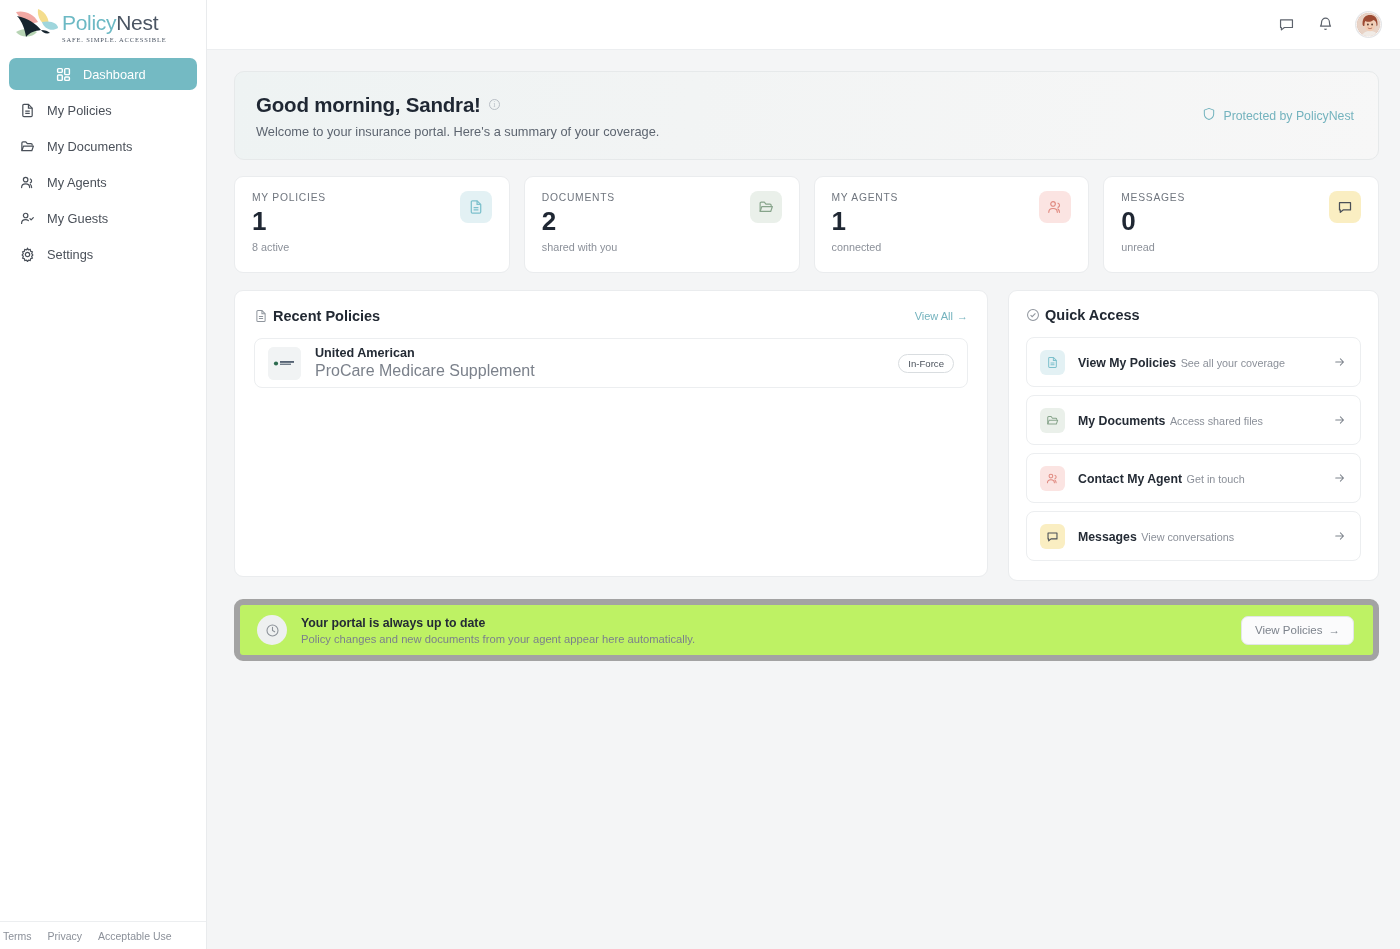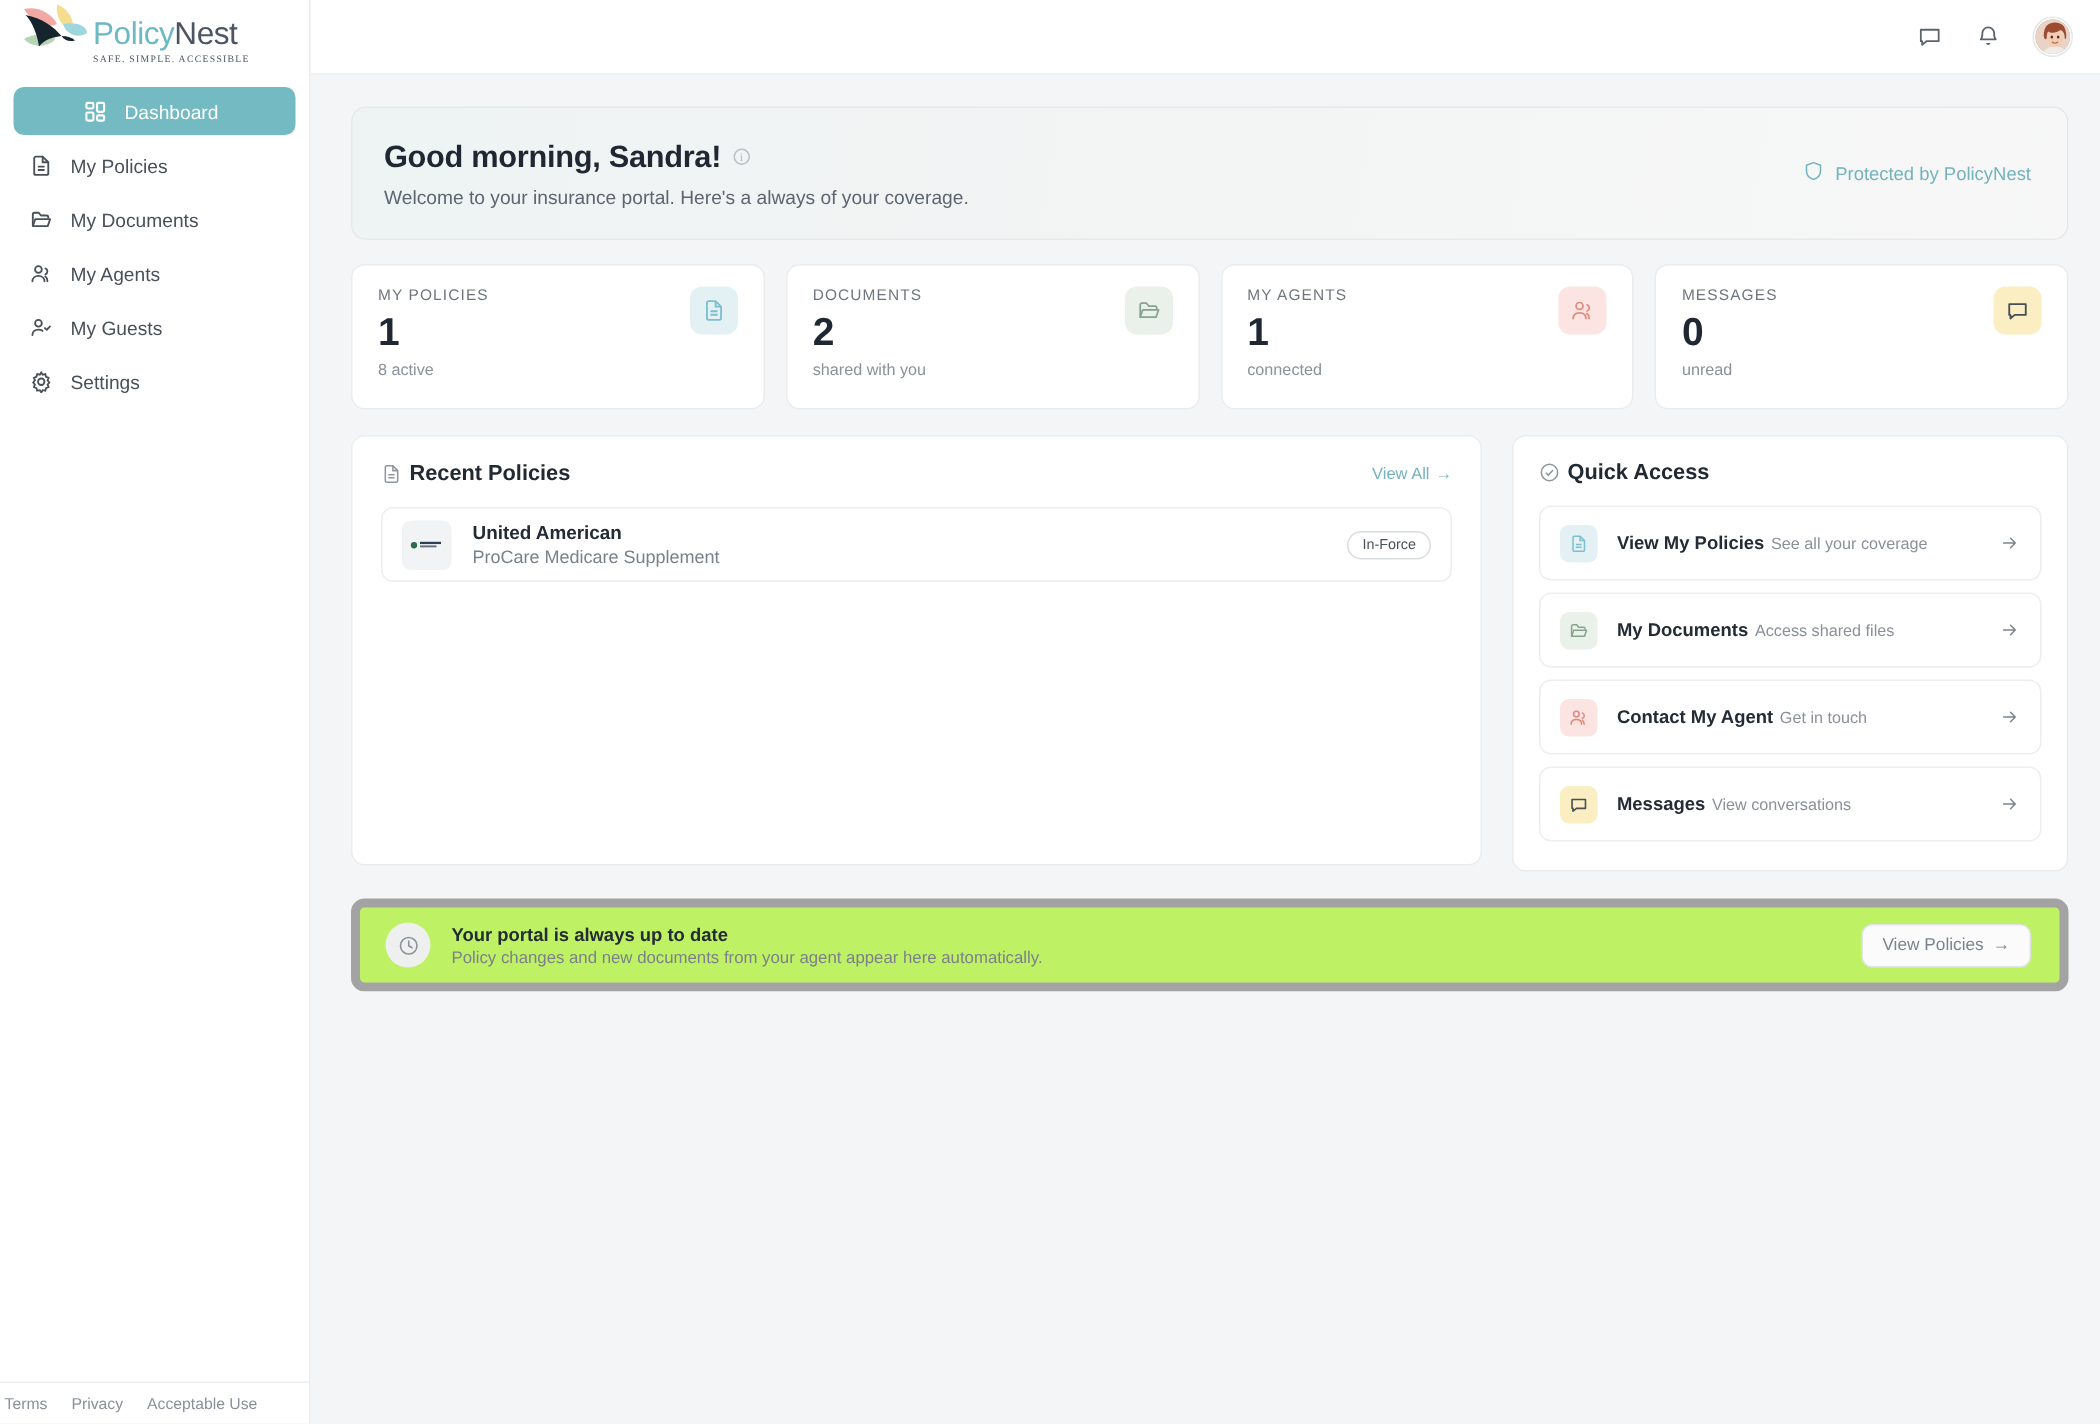--- a/index.html
+++ b/index.html
@@ -15,21 +15,21 @@
   
   .sidebar {
     width: 207px; height: 949px;
     background: #ffffff;
     border-right: 1px solid #e9ebed;
     display: flex; flex-direction: column;
     position: relative;
     flex: 0 0 207px;
   }
   .logo-wrap {
-    height: 55px; display: flex; 
+    height: 55px; display: flex; align-items: center;
     padding-left: 8px; gap: 2px;
   }
   .logo-mark { width: 52px; height: 44px; flex: 0 0 52px; }
   .logo-text { display: flex; flex-direction: column; justify-content: center; }
   .logo-title { font-size: 21px; letter-spacing: -0.3px; line-height: 1; }
   .logo-title .a { color: #6cb9c4; font-weight: 400; }
   .logo-title .b { color: #4b5563; font-weight: 400; }
   .logo-sub {
     font-size: 6.5px; color: #4b5563; letter-spacing: 0.85px;
     margin-top: 3px; font-family: "Liberation Serif", serif;
@@ -126,21 +126,21 @@
     display: flex; align-items: center; gap: 14px;
     border: 1px solid #eceef0; border-radius: 8px;
     height: 50px; padding: 0 13px; cursor: pointer; background:#fff;
   }
   .policy-thumb {
     width: 33px; height: 33px; border-radius: 6px; background: #f1f3f4;
     display: flex; align-items: center; justify-content: center;
     flex: 0 0 33px; overflow:hidden;
   }
   .policy-name { font-size: 12.6px; font-weight: bold; color: #242b35; }
-  .policy-type { font-size: 12px; color: #7b818b; margin-top: 2px; }
+  .policy-type { font-size: 16px; color: #7b818b; margin-top: 2px; }
   .policy-meta { flex: 1; }
   .badge {
     border: 1px solid #d9dde0; border-radius: 11px;
     padding: 3px 9px; font-size: 9.6px; color: #4b525c; background: #fff;
     white-space: nowrap;
   }
 
   .qa-item {
     display: flex; align-items: center; gap: 13px;
     border: 1px solid #eceef0; border-radius: 8px;
@@ -302,21 +302,21 @@
     </header>
 
     <div class="content">
 
       <section class="welcome">
         <div>
           <h1>
             <span>Good morning, Sandra!</span>
             <span class="info-dot">i</span>
           </h1>
-          <p>Welcome to your insurance portal. Here's a always of your coverage.</p>
+          <p>Welcome to your insurance portal. Here's a summary of your coverage.</p>
         </div>
         <div class="protected">
           <span>
             <svg viewBox="0 0 18 18" width="14" height="16" fill="none" stroke="currentColor" stroke-width="1.3" stroke-linejoin="round">
               <path d="M9 1.8 15 4v5c0 4-3.3 6.3-6 7.2C6.3 15.3 3 13 3 9V4z"></path>
             </svg>
           </span>
           <span>Protected by PolicyNest</span>
         </div>
       </section>

